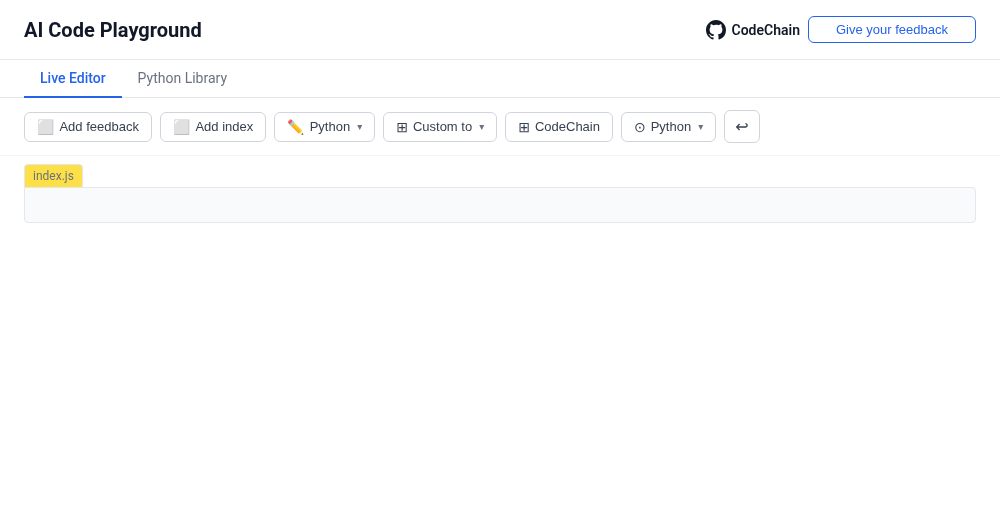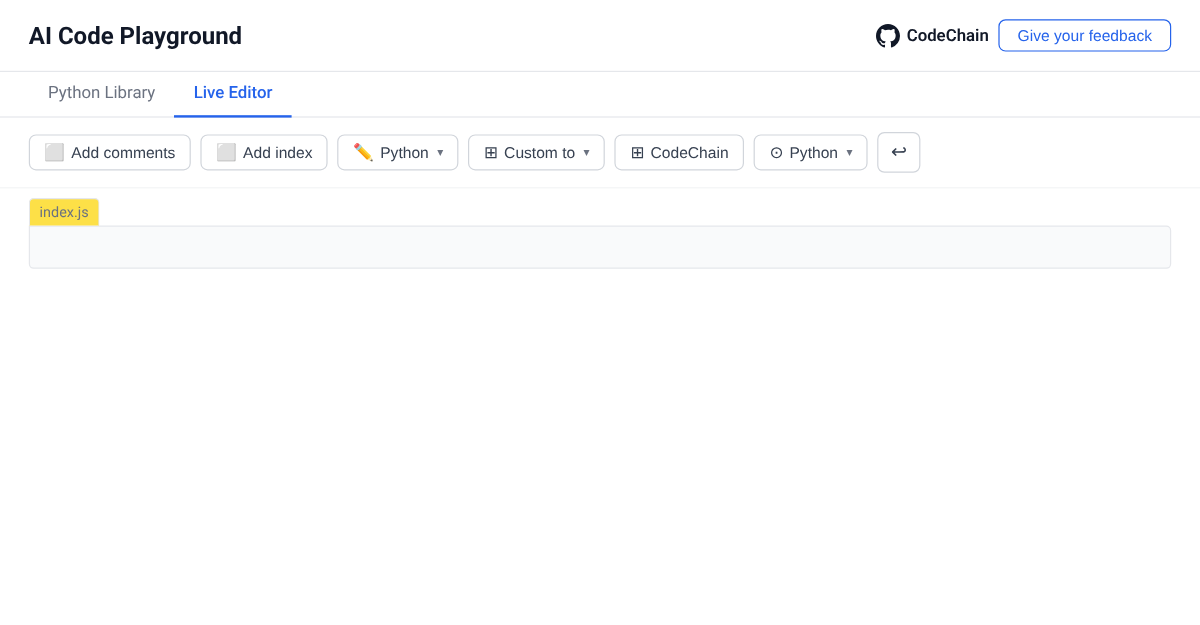--- a/index.html
+++ b/index.html
@@ -55,21 +55,21 @@
       width: 20px;
       height: 20px;
     }
 
     .feedback-btn {
       font-size: 13px;
       color: #2563eb;
       background: transparent;
       border: 1px solid #2563eb;
       border-radius: 6px;
-      padding: 5px 15px;
+      padding: 5px 27px;
       cursor: pointer;
     }
 
     .tabs-row {
       display: flex;
       align-items: center;
       padding: 0 24px;
       border-bottom: 1px solid #e5e7eb;
       gap: 0;
     }
@@ -171,32 +171,32 @@
       <svg class="github-icon" viewBox="0 0 20 20" fill="currentColor">
         <path fill-rule="evenodd" d="M10 0C4.477 0 0 4.484 0 10.017c0 4.425 2.865 8.18 6.839 9.504.5.092.682-.217.682-.483 0-.237-.008-.868-.013-1.703-2.782.605-3.369-1.343-3.369-1.343-.454-1.158-1.11-1.466-1.11-1.466-.908-.62.069-.608.069-.608 1.003.07 1.531 1.032 1.531 1.032.892 1.53 2.341 1.088 2.91.832.092-.647.35-1.088.636-1.338-2.22-.253-4.555-1.113-4.555-4.951 0-1.093.39-1.988 1.029-2.688-.103-.253-.446-1.272.098-2.65 0 0 .84-.27 2.75 1.026A9.564 9.564 0 0110 4.844c.85.004 1.705.115 2.504.337 1.909-1.296 2.747-1.027 2.747-1.027.546 1.379.203 2.398.1 2.651.64.7 1.028 1.595 1.028 2.688 0 3.848-2.339 4.695-4.566 4.943.359.309.678.92.678 1.855 0 1.338-.012 2.419-.012 2.745 0 .268.18.58.688.482A10.019 10.019 0 0020 10.017C20 4.484 15.522 0 10 0z" clip-rule="evenodd"></path>
       </svg>
       <span>CodeChain</span>
     </div>
     <button class="feedback-btn">Give your feedback</button>
   </div>
 </div>
 
 <div class="tabs-row">
+  <div class="tab active">
+    <span>Live Editor</span>
+  </div>
   <div class="tab">
     <span>Python Library</span>
   </div>
-  <div class="tab active">
-    <span>Live Editor</span>
-  </div>
 </div>
 
 <div class="toolbar">
   <button class="toolbar-btn">
     <span class="btn-icon">⬜</span>
-    <span>Add comments</span>
+    <span>Add feedback</span>
   </button>
   <button class="toolbar-btn">
     <span class="btn-icon">⬜</span>
     <span>Add index</span>
   </button>
   <button class="toolbar-btn">
     <span class="btn-icon">✏️</span>
     <span>Python</span>
     <span class="chevron">▾</span>
   </button>

